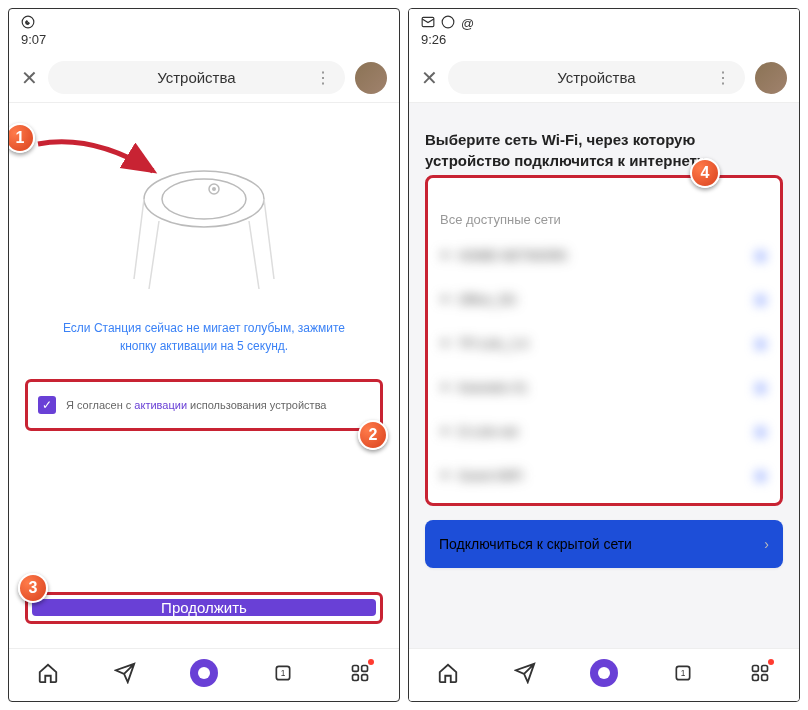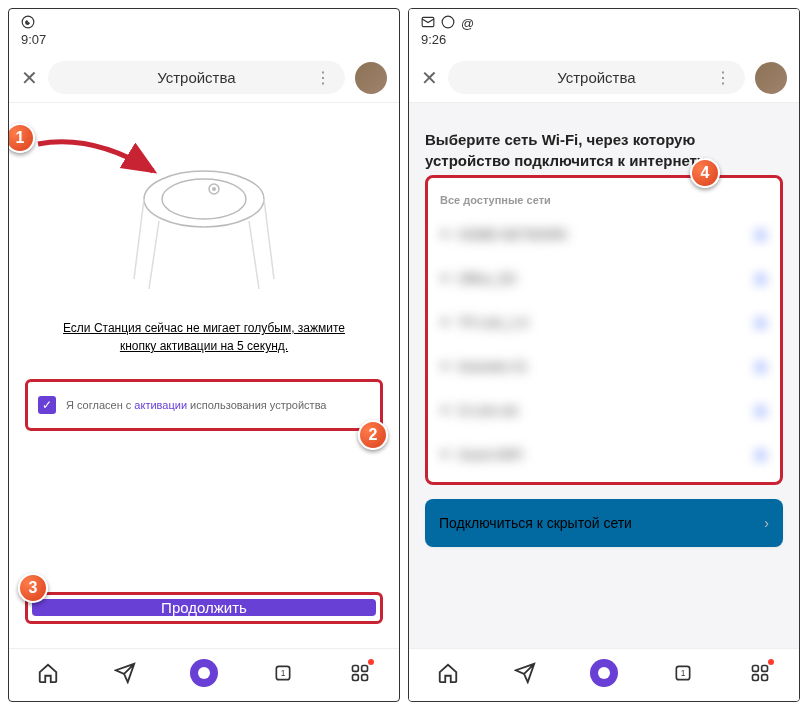--- a/index.html
+++ b/index.html
@@ -8,41 +8,41 @@
 .status-bar { display: flex; justify-content: space-between; align-items: flex-start; padding: 6px 12px; font-size: 13px; color: #333; flex-direction: column; }
 .status-left { display: flex; gap: 6px; align-items: center; }
 .app-header { display: flex; align-items: center; padding: 8px 12px; gap: 10px; border-bottom: 1px solid #eee; }
 .close-x { font-size: 20px; color: #666; cursor: pointer; }
 .header-pill { flex: 1; background: #f5f5f5; border-radius: 20px; padding: 8px 16px; text-align: center; font-size: 15px; color: #333; display: flex; align-items: center; justify-content: center; position: relative; }
 .header-dots { position: absolute; right: 14px; color: #888; font-size: 16px; }
 .avatar { width: 32px; height: 32px; border-radius: 50%; background: linear-gradient(135deg, #8B7355, #A0826D); }
 .content { flex: 1; padding: 16px; display: flex; flex-direction: column; position: relative; }
 .device-illustration { margin: 30px auto 20px; width: 180px; height: 150px; position: relative; }
 .setup-title { text-align: center; font-size: 20px; font-weight: 500; margin-bottom: 10px; color: #222; }
-.setup-desc { text-align: center; font-size: 12px; color: #000000; padding: 0 20px; line-height: 1.5; text-decoration: underline; }
+.setup-desc { text-align: center; font-size: 12px; color: #3b82f6; padding: 0 20px; line-height: 1.5; }
 .consent-box { margin-top: 24px; padding: 14px 10px; border: 3px solid #c82333; border-radius: 6px; display: flex; align-items: center; gap: 10px; position: relative; }
 .checkbox { width: 18px; height: 18px; background: #6940d6; border-radius: 3px; display: flex; align-items: center; justify-content: center; color: #fff; font-size: 12px; }
 .consent-text { font-size: 11px; color: #666; }
 .consent-text .link { color: #6940d6; }
 .continue-wrap { margin-top: auto; margin-bottom: 8px; border: 3px solid #c82333; border-radius: 6px; padding: 4px; position: relative; }
 .continue-btn { width: 100%; background: #6940d6; color: #fff; border: none; font-size: 15px; border-radius: 4px; cursor: pointer; }
 .bottom-nav { display: flex; justify-content: space-around; align-items: center; padding: 10px 0 14px; border-top: 1px solid #eee; }
 .nav-item { width: 24px; height: 24px; display: flex; align-items: center; justify-content: center; color: #333; position: relative; }
 .nav-alice { width: 28px; height: 28px; border-radius: 50%; background: #6940d6; display: flex; align-items: center; justify-content: center; }
 .nav-alice-inner { width: 12px; height: 12px; border-radius: 50%; background: #fff; }
 .badge-dot { position: absolute; top: -2px; right: -2px; width: 6px; height: 6px; background: #ff3b30; border-radius: 50%; }
 .wifi-title { font-size: 15px; font-weight: 600; color: #222; padding: 10px 0 4px; line-height: 1.4; }
-.wifi-subtitle { font-size: 11px; color: #999; margin-top: 10px; margin-bottom: 6px; font-weight: bold; }
+.wifi-subtitle { font-size: 13px; color: #999; margin-top: 28px; margin-bottom: 6px; }
 .wifi-list-wrap { border: 3px solid #c82333; border-radius: 8px; padding: 6px 4px; position: relative; background: #fff; }
 .wifi-list { filter: blur(6px); }
 .wifi-item { display: flex; align-items: center; justify-content: space-between; padding: 14px 10px; color: #333; font-size: 13px; }
 .wifi-dot { width: 6px; height: 6px; background: #666; border-radius: 50%; margin-right: 10px; }
 .wifi-signal { color: #5b7fff; font-size: 14px; }
 .wifi-left { display: flex; align-items: center; }
-.hidden-network { background: #0369a1; margin-top: 14px; padding: 16px 14px; border-radius: 8px; display: flex; justify-content: space-between; align-items: center; font-size: 14px; box-shadow: 0 1px 3px rgba(0,0,0,0.06); }
+.hidden-network { background: #1d4ed8; margin-top: 14px; padding: 16px 14px; border-radius: 8px; display: flex; justify-content: space-between; align-items: center; font-size: 14px; box-shadow: 0 1px 3px rgba(0,0,0,0.06); }
 .chevron { color: #bbb; }
 .marker { position: absolute; width: 30px; height: 30px; border-radius: 50%; background: radial-gradient(circle at 30% 30%, #ff7b4a, #d9411e); border: 2px solid #fff; box-shadow: 0 2px 4px rgba(0,0,0,0.4); color: #fff; font-weight: bold; font-size: 16px; display: flex; align-items: center; justify-content: center; z-index: 20; }
 .arrow-svg { position: absolute; z-index: 19; }
 .phone2-body { background: #f5f5f7; }
 </style>
 </head>
 <body>
 
 <div class="phone">
   <div class="status-bar">

